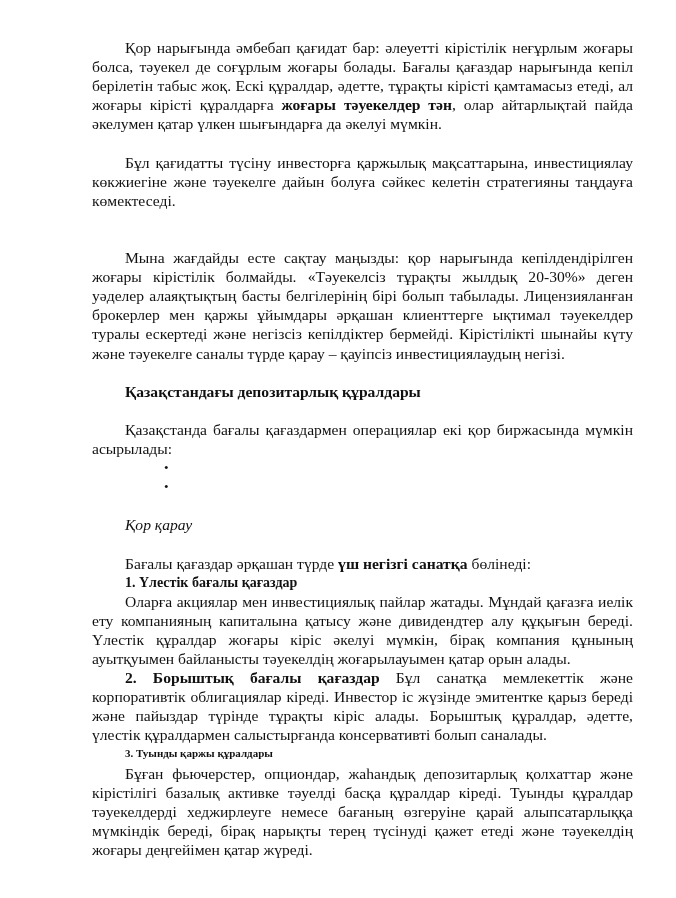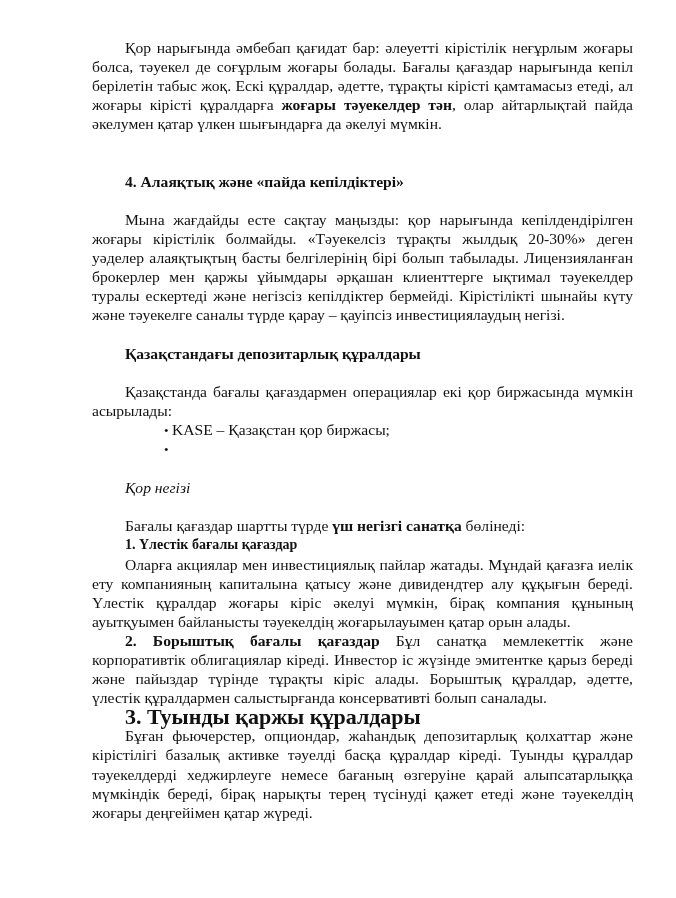--- a/index.html
+++ b/index.html
@@ -22,58 +22,57 @@
   </style>
 </head>
 <body>
 
 <div class="page">
 
   <p class="just indent"><span>Қор нарығында әмбебап қағидат бар: әлеуетті кірістілік неғұрлым жоғары болса, тәуекел де соғұрлым жоғары болады. Бағалы қағаздар нарығында кепіл берілетін табыс жоқ. Ескі құралдар, әдетте, тұрақты кірісті қамтамасыз етеді, ал жоғары кірісті құралдарға </span><b>жоғары тәуекелдер тән</b><span>, олар айтарлықтай пайда әкелумен қатар үлкен шығындарға да әкелуі мүмкін.</span></p>
 
   <div class="gap"></div>
 
+  <p class="just indent">Бұл қағидатты түсіну инвесторға қаржылық мақсаттарына, инвестициялау көкжиегіне және тәуекелге дайын болуға сәйкес келетін стратегияны таңдауға көмектеседі.</p>
 
   <div class="gap"></div>
 
-  <p class="h">4. Алаяқтық және «пайда кепілдіктері»</p>
 
   <div class="gap"></div>
 
   <p class="just indent">Мына жағдайды есте сақтау маңызды: қор нарығында кепілдендірілген жоғары кірістілік болмайды. «Тәуекелсіз тұрақты жылдық 20-30%»  деген уәделер алаяқтықтың басты белгілерінің бірі болып табылады. Лицензияланған брокерлер мен қаржы ұйымдары әрқашан клиенттерге ықтимал тәуекелдер туралы ескертеді және негізсіз кепілдіктер бермейді. Кірістілікті шынайы күту және тәуекелге саналы түрде қарау – қауіпсіз инвестициялаудың негізі.</p>
 
   <div class="gap"></div>
 
   <p class="h">Қазақстандағы депозитарлық құралдары</p>
 
   <div class="gap"></div>
 
   <p class="just indent">Қазақстанда бағалы қағаздармен операциялар екі қор биржасында мүмкін асырылады:</p>
 
   <ul class="bullets">
     <li>
         <span class="dot">•</span>
-        <span>KASE – Қазақстан қор биржасы;</span>
       </li>
     <li>
         <span class="dot">•</span>
       </li>
   </ul>
 
   <div class="gap"></div>
 
-  <p class="ital">Қор негізі</p>
+  <p class="ital">Қор қарау</p>
 
   <div class="gap"></div>
 
-  <p class="indent"><span>Бағалы қағаздар шартты түрде </span><b>үш негізгі санатқа</b><span> бөлінеді:</span></p>
+  <p class="indent"><span>Бағалы қағаздар әрқашан түрде </span><b>үш негізгі санатқа</b><span> бөлінеді:</span></p>
 
   <p class="h" style="font-size:14px">1. Үлестік бағалы қағаздар</p>
 
   <p class="just indent"> Оларға акциялар мен инвестициялық пайлар жатады. Мұндай қағазға иелік ету компанияның капиталына қатысу және дивидендтер алу құқығын береді. Үлестік құралдар жоғары кіріс әкелуі мүмкін, бірақ компания құнының ауытқуымен байланысты тәуекелдің жоғарылауымен қатар орын алады.</p>
 
   <p class="just indent"><b>2. Борыштық бағалы қағаздар</b><span> Бұл санатқа мемлекеттік және корпоративтік облигациялар кіреді. Инвестор іс жүзінде эмитентке қарыз береді және пайыздар түрінде тұрақты кіріс алады. Борыштық  құралдар, әдетте, үлестік құралдармен салыстырғанда консервативті болып саналады.</span></p>
 
-  <p class="h" style="font-size:22px">3. Туынды қаржы құралдары</p>
+  <p class="h" style="font-size:11px">3. Туынды қаржы құралдары</p>
 
   <p class="just indent">Бұған фьючерстер, опциондар, жаһандық депозитарлық қолхаттар және кірістілігі базалық активке тәуелді басқа құралдар кіреді. Туынды құралдар тәуекелдерді хеджирлеуге немесе бағаның өзгеруіне қарай алыпсатарлыққа мүмкіндік береді, бірақ нарықты терең түсінуді қажет етеді және тәуекелдің жоғары деңгейімен қатар жүреді.</p>
 
 </div>
 
 </body></html>

